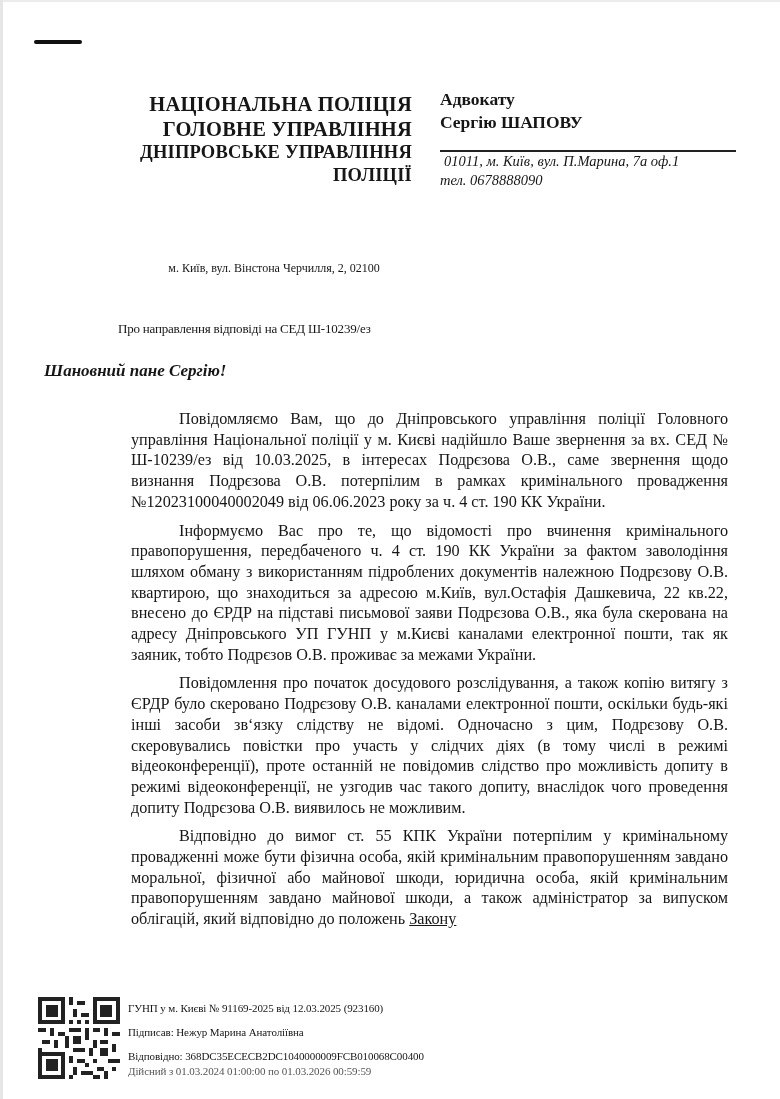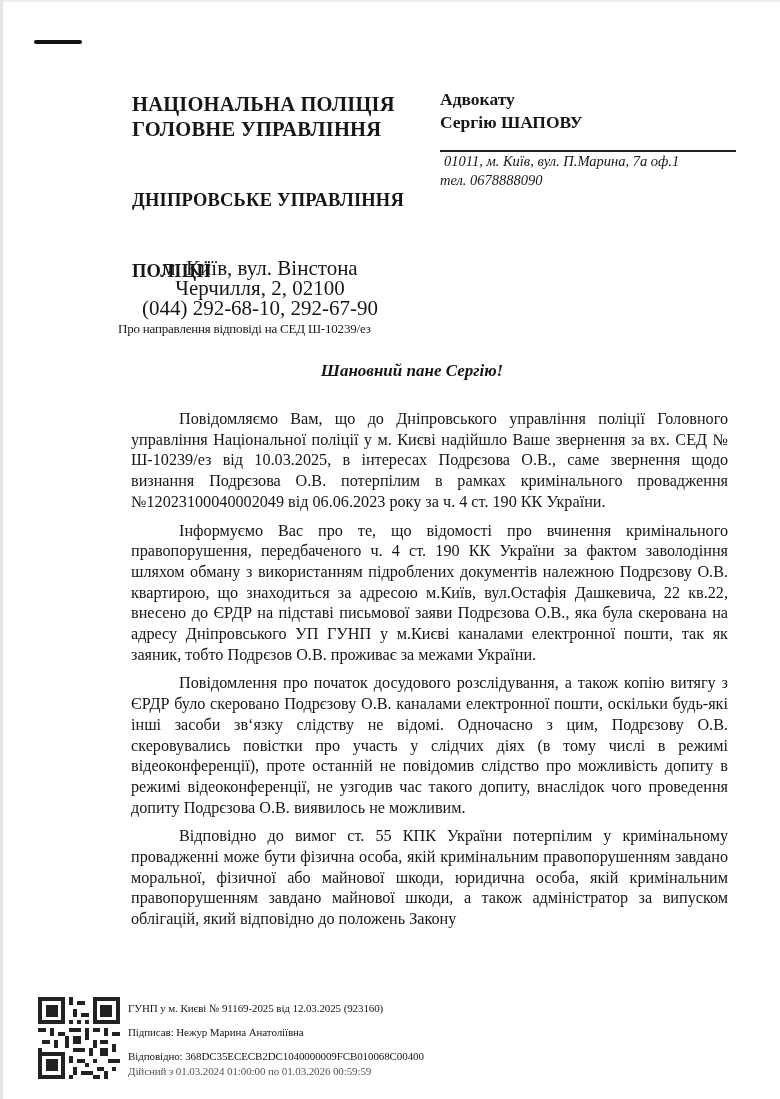--- a/index.html
+++ b/index.html
@@ -8,41 +8,41 @@
       background: #ffffff; position: relative;
       font-family: "Liberation Serif", "DejaVu Serif", serif;
       color: #161616;
     }
     .page-edge-left { position: absolute; left: 0; top: 0; width: 3px; height: 1099px; background: #e6e6e6; }
     .page-edge-top { position: absolute; left: 0; top: 0; width: 780px; height: 2px; background: #ececec; }
     .punch-mark { position: absolute; left: 34px; top: 40px; width: 48px; height: 4px; background: #111; border-radius: 2px; }
 
     .org-header {
       position: absolute; left: 132px; top: 92px; width: 280px;
-      text-align: left; font-weight: bold; font-size: 20.5px; line-height: 24.5px;
+      text-align: right; font-weight: bold; font-size: 20.5px; line-height: 24.5px;
       letter-spacing: 0.2px;
     }
-    .org-header .l6 { font-size: 18.5px; line-height: 23px; margin-top: 48px; }
-    .org-address { position: absolute; left: 118px; top: 258px; width: 284px; text-align: center; font-size: 21px; line-height: 20px; }
+    .org-header .l6 { font-size: 18.5px; line-height: 23px; }
+    .org-address { position: absolute; left: 132px; top: 258px; width: 284px; text-align: center; font-size: 12px; line-height: 20px; }
 
     .recipient { position: absolute; left: 440px; top: 88px; font-weight: bold; font-size: 17.5px; line-height: 23px; }
     .recipient-rule { position: absolute; left: 440px; top: 150px; width: 296px; height: 1.5px; background: #222; }
     .recipient-contact { position: absolute; left: 440px; top: 152px; font-style: italic; font-size: 14.5px; line-height: 19px; }
     .recipient-contact .line1 { padding-left: 4px; }
 
     .subject { position: absolute; left: 118px; top: 321px; font-size: 13px; letter-spacing: -0.2px; }
 
-    .salutation { position: absolute; left: 0; width: 780px; top: 361px; text-align: center; font-style: italic; font-weight: bold; font-size: 17px; padding-left: 44px; box-sizing: border-box; }
+    .salutation { position: absolute; left: 0; width: 780px; top: 361px; font-style: italic; font-weight: bold; font-size: 17px; padding-left: 44px; box-sizing: border-box; }
 
     .body-text {
       position: absolute; left: 123px; top: 401px; width: 613px;
       font-size: 16.2px; line-height: 20.7px; text-align: justify;
     }
     .body-text p { margin: 8px; text-indent: 48px; }
-    .body-text a { color: #161616; }
+    .body-text a { color: #161616; text-decoration: underline; }
 
     .signature-block { position: absolute; left: 38px; top: 996px; width: 460px; height: 90px; }
     .qr-code { position: absolute; left: 0; top: 0; width: 82px; height: 84px; }
     .sig-lines { position: absolute; left: 90px; top: 0; font-size: 11px; line-height: 24px; letter-spacing: -0.1px; }
     .sig-lines .cutoff { height: 10px; overflow: hidden; color: #555; line-height: 6px; }
   </style>
 </head>
 <body>
 
 <div class="page-edge-top"></div>
@@ -50,21 +50,20 @@
 <div class="punch-mark"></div>
 
 <div class="org-header">
   <div>НАЦІОНАЛЬНА ПОЛІЦІЯ</div>
   <div>ГОЛОВНЕ УПРАВЛІННЯ</div>
   <div class="l6">ДНІПРОВСЬКЕ УПРАВЛІННЯ</div>
   <div class="l6">ПОЛІЦІЇ</div>
 </div>
 <div class="org-address">
   <div>м. Київ, вул. Вінстона Черчилля, 2, 02100</div>
-  <div>(044) 292-68-10, 292-67-90</div>
 </div>
 
 <div class="recipient">
   <div>Адвокату</div>
   <div>Сергію ШАПОВУ</div>
 </div>
 <div class="recipient-rule"></div>
 <div class="recipient-contact">
   <div class="line1">01011, м. Київ,  вул. П.Марина, 7а оф.1</div>
   <div>тел. 0678888090</div>

